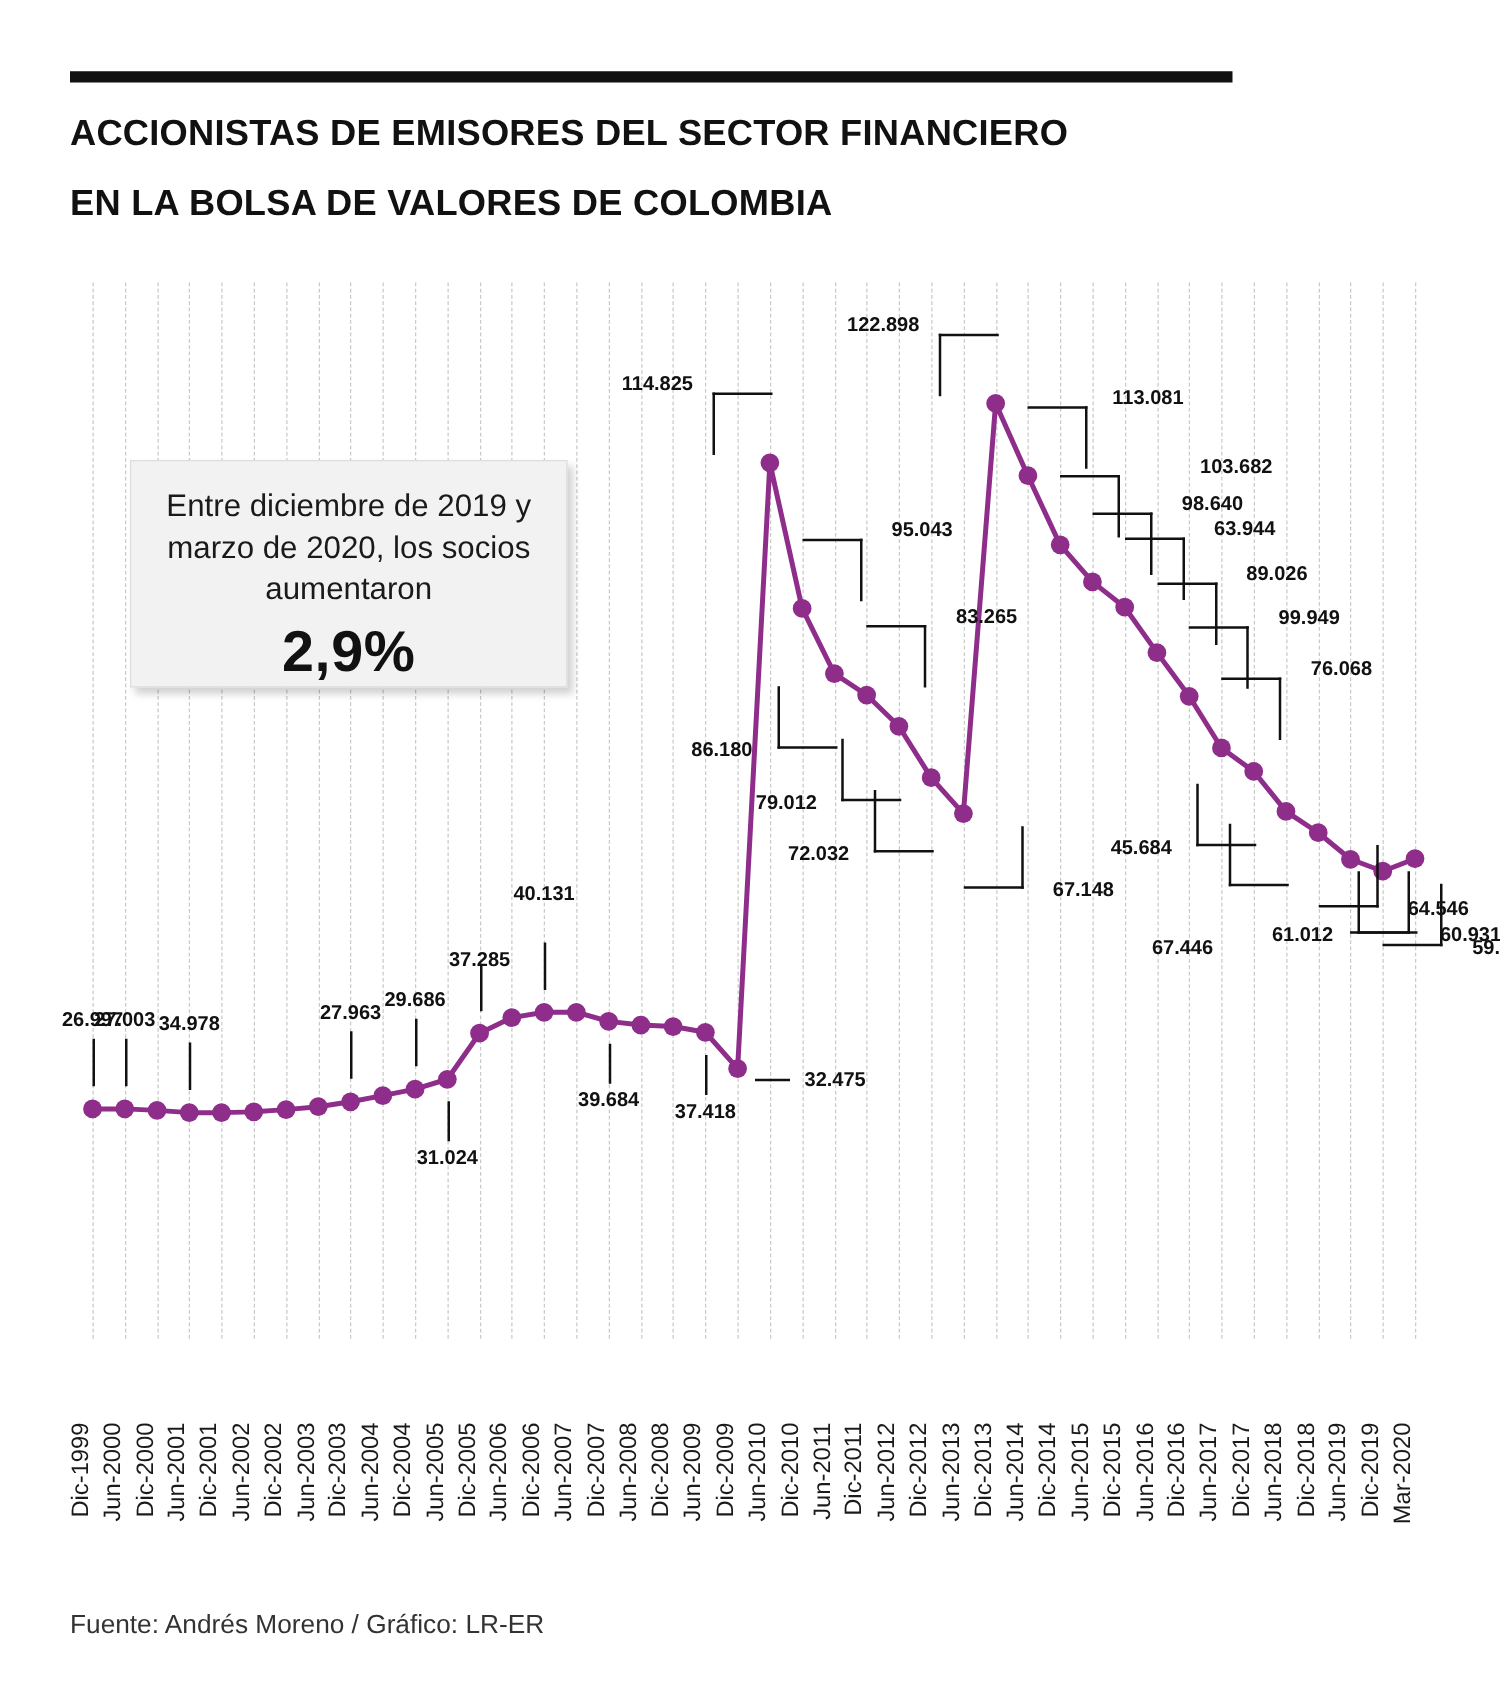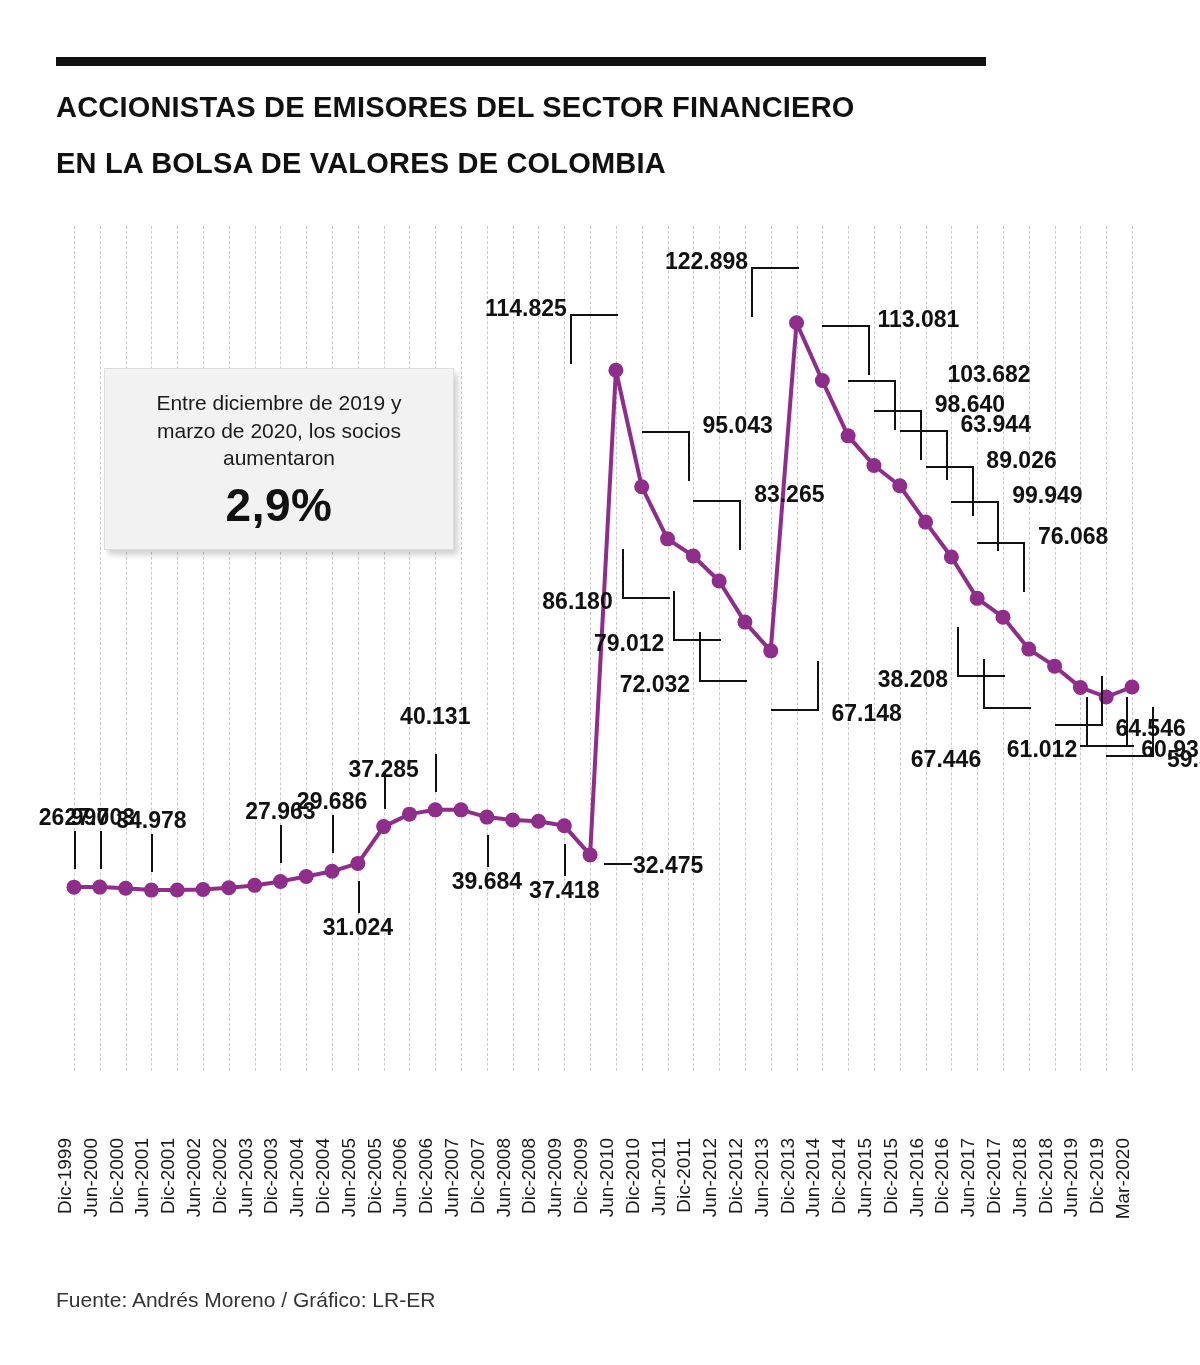--- a/index.html
+++ b/index.html
@@ -28,31 +28,31 @@
   }
   #gridlines{position:absolute;left:0;top:0;width:100%;height:100%;}
   .vgrid{
     position:absolute;top:0;bottom:0;width:0;
     border-left:1px dashed #c9c9c9;
   }
   #svg-line{position:absolute;left:0;top:0;width:100%;height:100%;overflow:visible;}
   .pt{fill:#8e2d8a;}
   .lbl{
     position:absolute;
-    font-size:23px;font-weight:bold;color:#111111;white-space:nowrap;
+    font-size:16px;font-weight:bold;color:#111111;white-space:nowrap;
     transform:translate(-50%,-50%);
   }
   .leader{position:absolute;background:#111111;}
   #callout{
     position:absolute;left:104px;top:368px;width:348px;height:180px;
     background:#f2f2f2;border:1px solid #dddddd;
     box-shadow:4px 5px 6px rgba(0,0,0,0.18);
   }
   #callout .txt{
-    margin:20px 26px 0 26px;text-align:center;font-size:21px;line-height:1.32;color:#1a1a1a;
+    margin:20px 26px 0 26px;text-align:center;font-size:25px;line-height:1.32;color:#1a1a1a;
   }
   #callout .big{
     margin-top:6px;text-align:center;font-size:46px;font-weight:bold;color:#111111;letter-spacing:0.5px;
   }
   #xaxis{
     position:absolute;left:62px;top:1138px;width:1090px;height:150px;
   }
   .xtick{
     position:absolute;top:0;
     font-size:19px;color:#1a1a1a;
@@ -227,21 +227,21 @@
         <div class="leader" style="left: 883.756px; top: 203.791px; width: 2px; height: 50px;"></div>
         <div class="lbl" style="left: 959.561px; top: 234.116px;">89.026</div>
         <div class="leader" style="left: 863.561px; top: 240.116px; width: 48px; height: 2px;"></div>
         <div class="leader" style="left: 909.561px; top: 240.116px; width: 2px; height: 50px;"></div>
         <div class="lbl" style="left: 985.366px; top: 269.018px;">99.949</div>
         <div class="leader" style="left: 889.366px; top: 275.018px; width: 48px; height: 2px;"></div>
         <div class="leader" style="left: 935.366px; top: 275.018px; width: 2px; height: 50px;"></div>
         <div class="lbl" style="left: 1011.17px; top: 310.369px;">76.068</div>
         <div class="leader" style="left: 915.171px; top: 316.369px; width: 48px; height: 2px;"></div>
         <div class="leader" style="left: 961.171px; top: 316.369px; width: 2px; height: 50px;"></div>
-        <div class="lbl" style="left: 850.976px; top: 453.141px;">38.208</div>
+        <div class="lbl" style="left: 850.976px; top: 453.141px;">45.684</div>
         <div class="leader" style="left: 894.976px; top: 449.141px; width: 48px; height: 2px;"></div>
         <div class="leader" style="left: 894.976px; top: 401.141px; width: 2px; height: 50px;"></div>
         <div class="lbl" style="left: 884px; top: 485.106px; margin-top: 48px;">67.446</div>
         <div class="leader" style="left: 920.78px; top: 481.106px; width: 48px; height: 2px;"></div>
         <div class="leader" style="left: 920.78px; top: 433.106px; width: 2px; height: 50px;"></div>
         <div class="lbl" style="left: 1088.59px; top: 502.172px;">64.546</div>
         <div class="leader" style="left: 992.585px; top: 498.172px; width: 48px; height: 2px;"></div>
         <div class="leader" style="left: 1038.59px; top: 450.172px; width: 2px; height: 50px;"></div>
         <div class="lbl" style="left: 1114.39px; top: 523.444px;">60.931</div>
         <div class="leader" style="left: 1018.39px; top: 519.444px; width: 48px; height: 2px;"></div>

